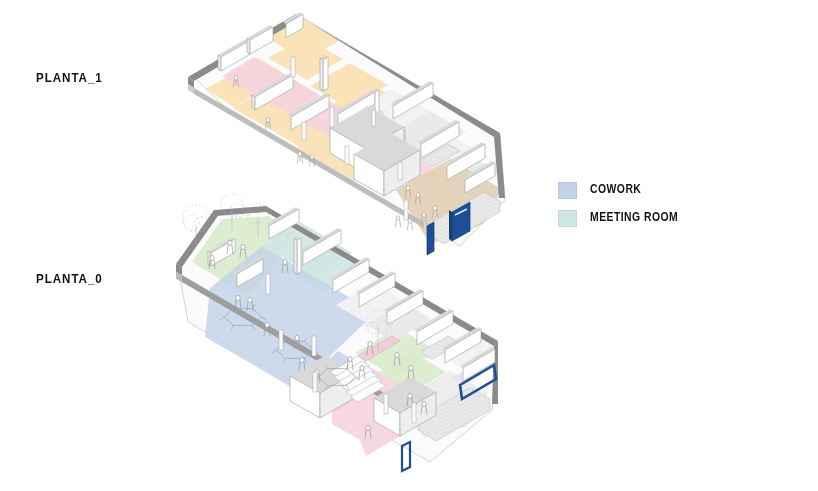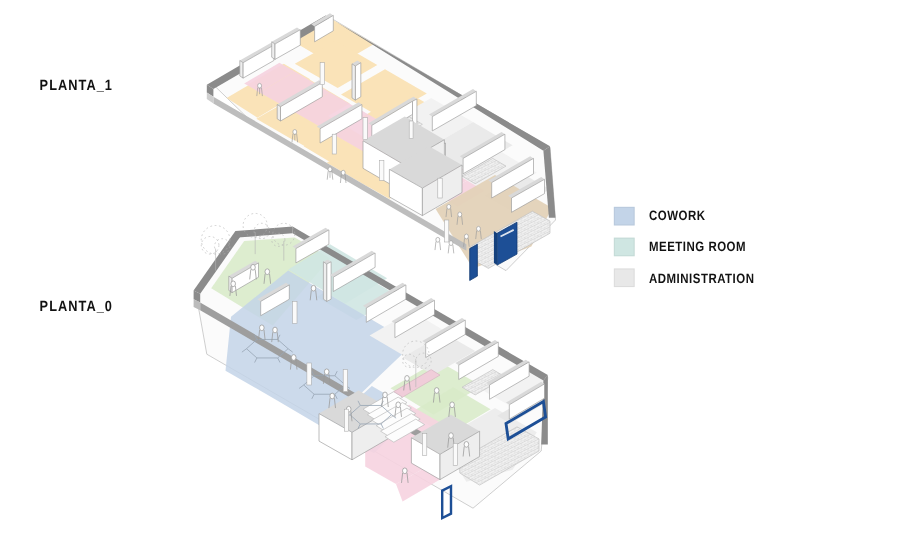--- a/index.html
+++ b/index.html
@@ -36,21 +36,20 @@
   #label-planta0 { left: 36px; top: 271px; }
 
   #legend {
     position: absolute;
     left: 558px;
     top: 182px;
     width: 250px;
   }
   .legend-row {
     display: flex;
-    align-items: center;
     height: 28.3px;
   }
   .legend-swatch {
     width: 19px;
     height: 17px;
     flex: 0 0 auto;
     border: 1px solid rgba(0,0,0,0.05);
     box-sizing: border-box;
   }
   .legend-text {
@@ -582,19 +581,15 @@
 
   <div id="legend">
     <div class="legend-row">
       <span class="legend-swatch" style="background:#c3d4e8"></span>
       <span class="legend-text">COWORK</span>
     </div>
     <div class="legend-row">
       <span class="legend-swatch" style="background:#cfe6e2"></span>
       <span class="legend-text">MEETING ROOM</span>
     </div>
-    <div class="legend-row">
-      <span class="legend-swatch" style="background:#e8e8e8"></span>
-      <span class="legend-text">ADMINISTRATION</span>
-    </div>
   </div>
 
 </div>
 
 </body></html>

